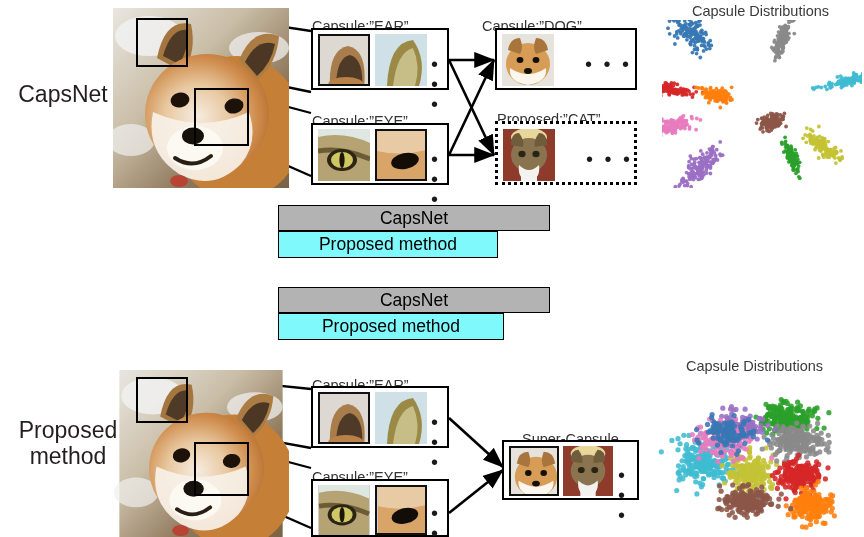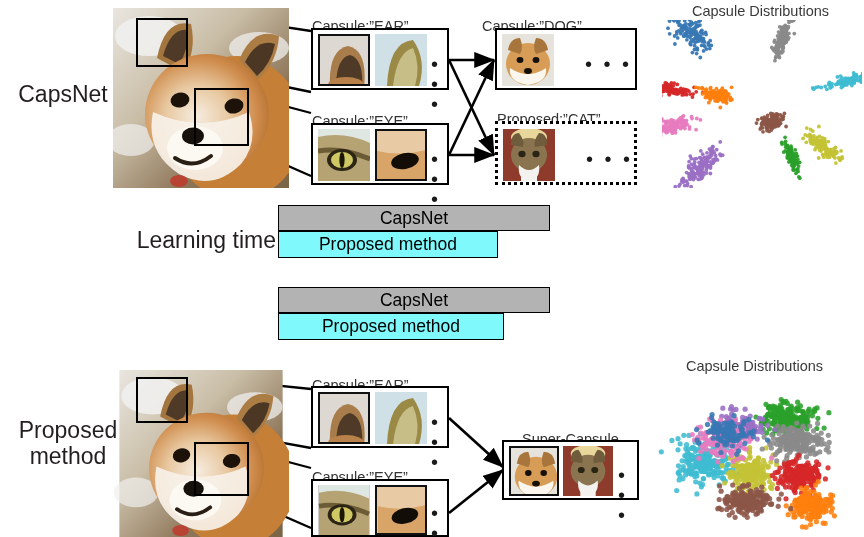--- a/index.html
+++ b/index.html
@@ -1591,21 +1591,20 @@
           <circle cx="43.4" cy="77.5" r="1.9" opacity="0.95"></circle>
           <circle cx="63.2" cy="77.5" r="1.9" opacity="0.95"></circle>
           <circle cx="63.7" cy="81.9" r="1.9" opacity="0.95"></circle>
           <circle cx="62.8" cy="76.7" r="1.9" opacity="0.95"></circle>
           <circle cx="60.3" cy="68.2" r="1.9" opacity="0.95"></circle>
           <circle cx="48.8" cy="73.6" r="1.9" opacity="0.95"></circle>
         </g>
       </svg>
     </div>
 
-  <div class="abs rowlabel" style="left:108px;top:228px;width:168px;text-align:right;">Learning time</div>
 
   <div class="bar grey" style="left:278px;top:205px;width:272px;height:26px;">
     <span>CapsNet</span>
   </div>
   <div class="bar cyan" style="left:278px;top:231px;width:220px;height:27px;">
     <span>Proposed method</span>
   </div>
 
   <div class="bar grey" style="left:278px;top:287px;width:272px;height:26px;">
     <span>CapsNet</span>

